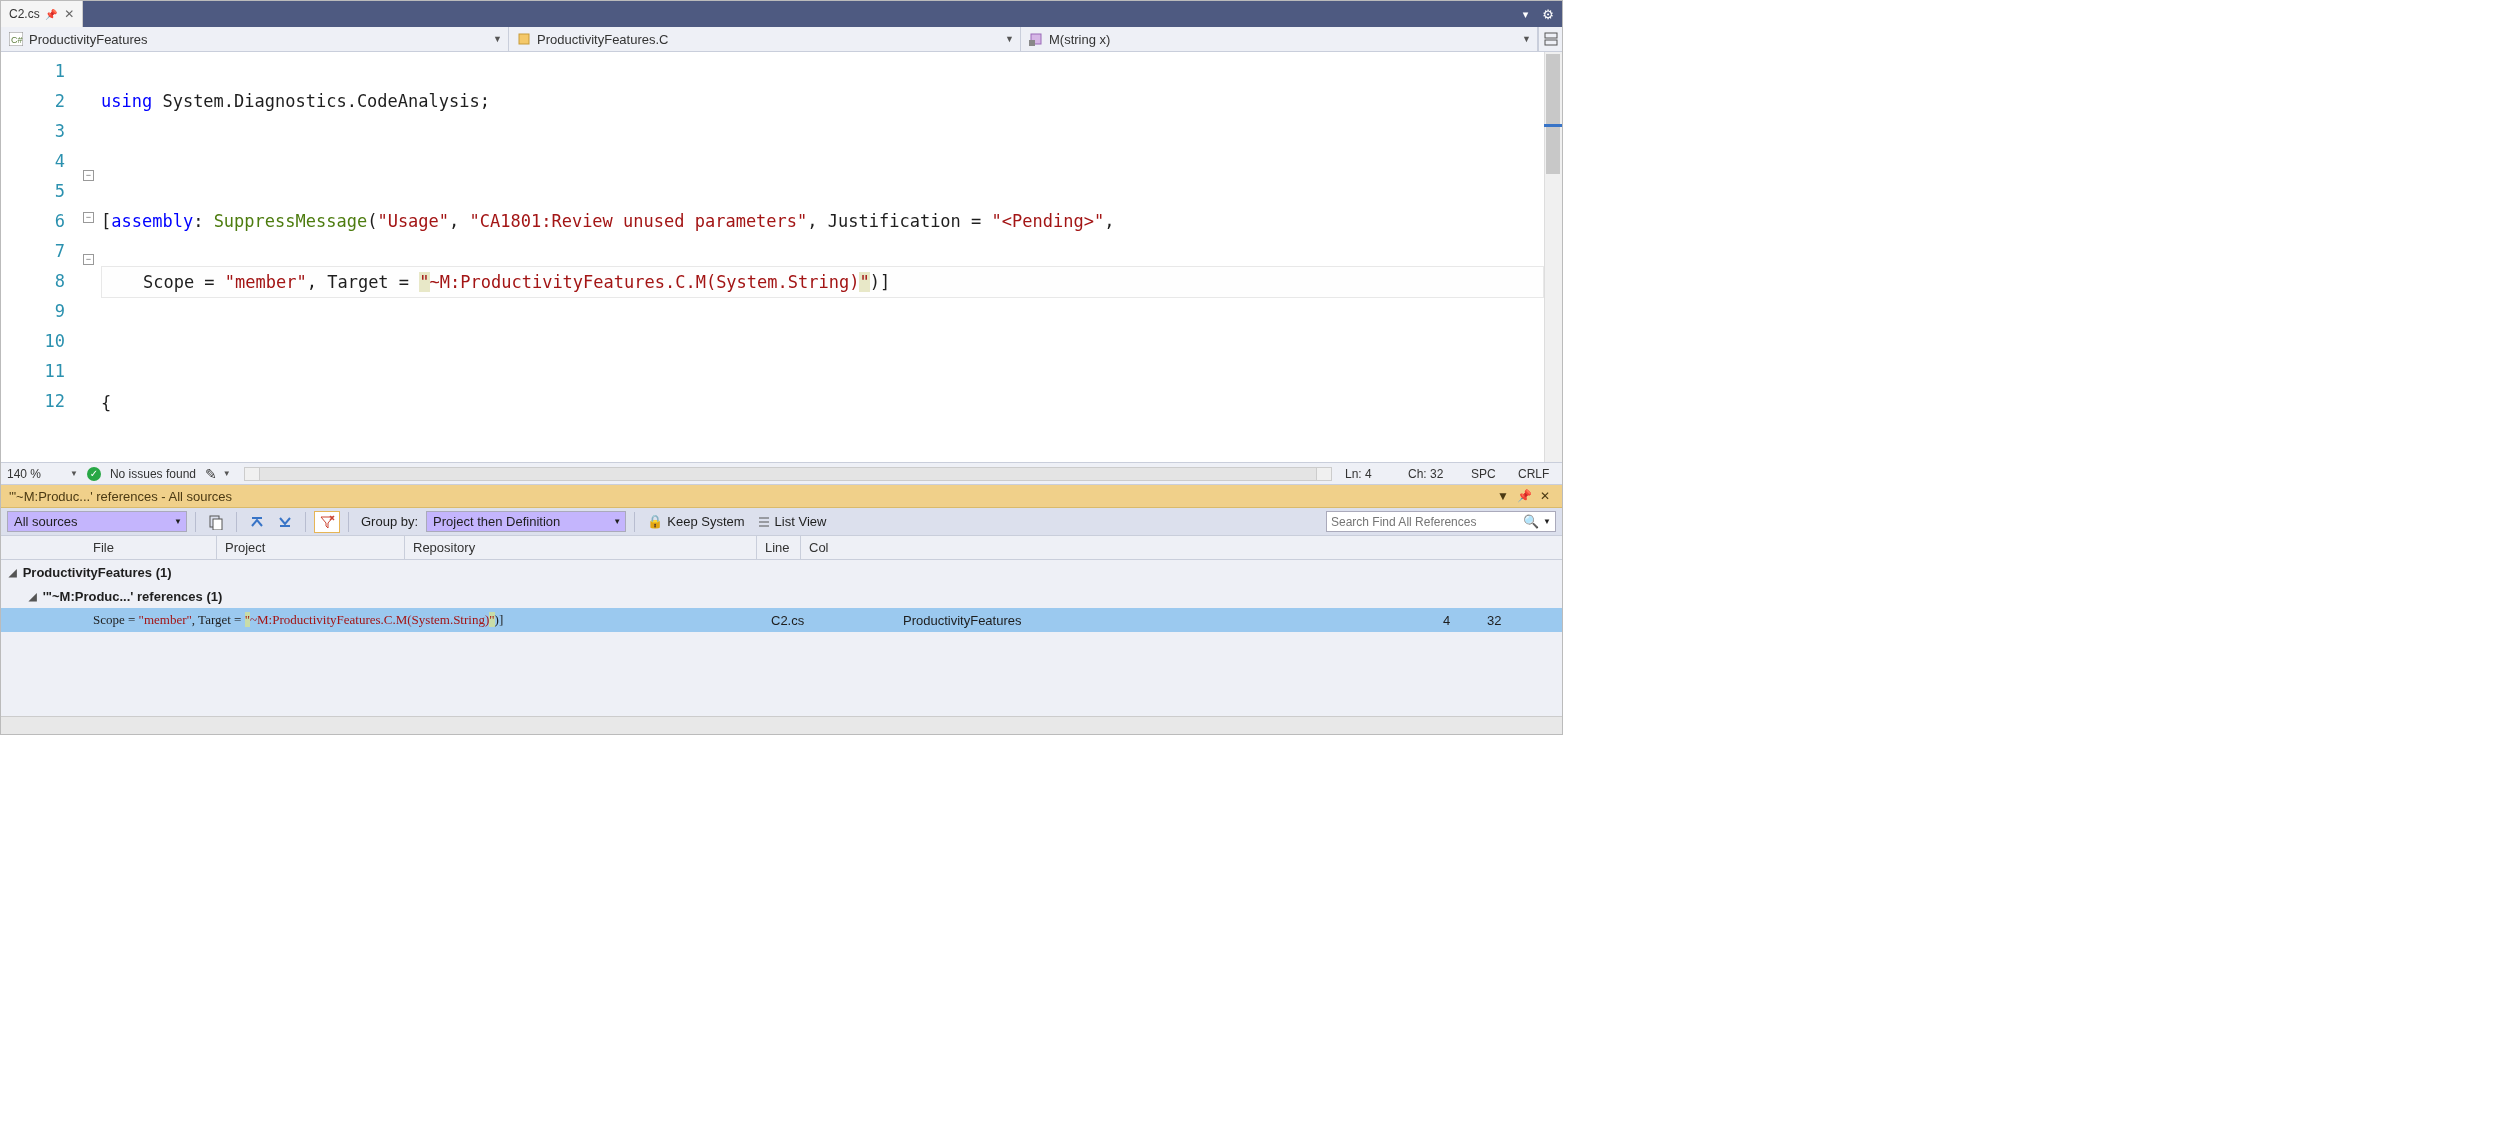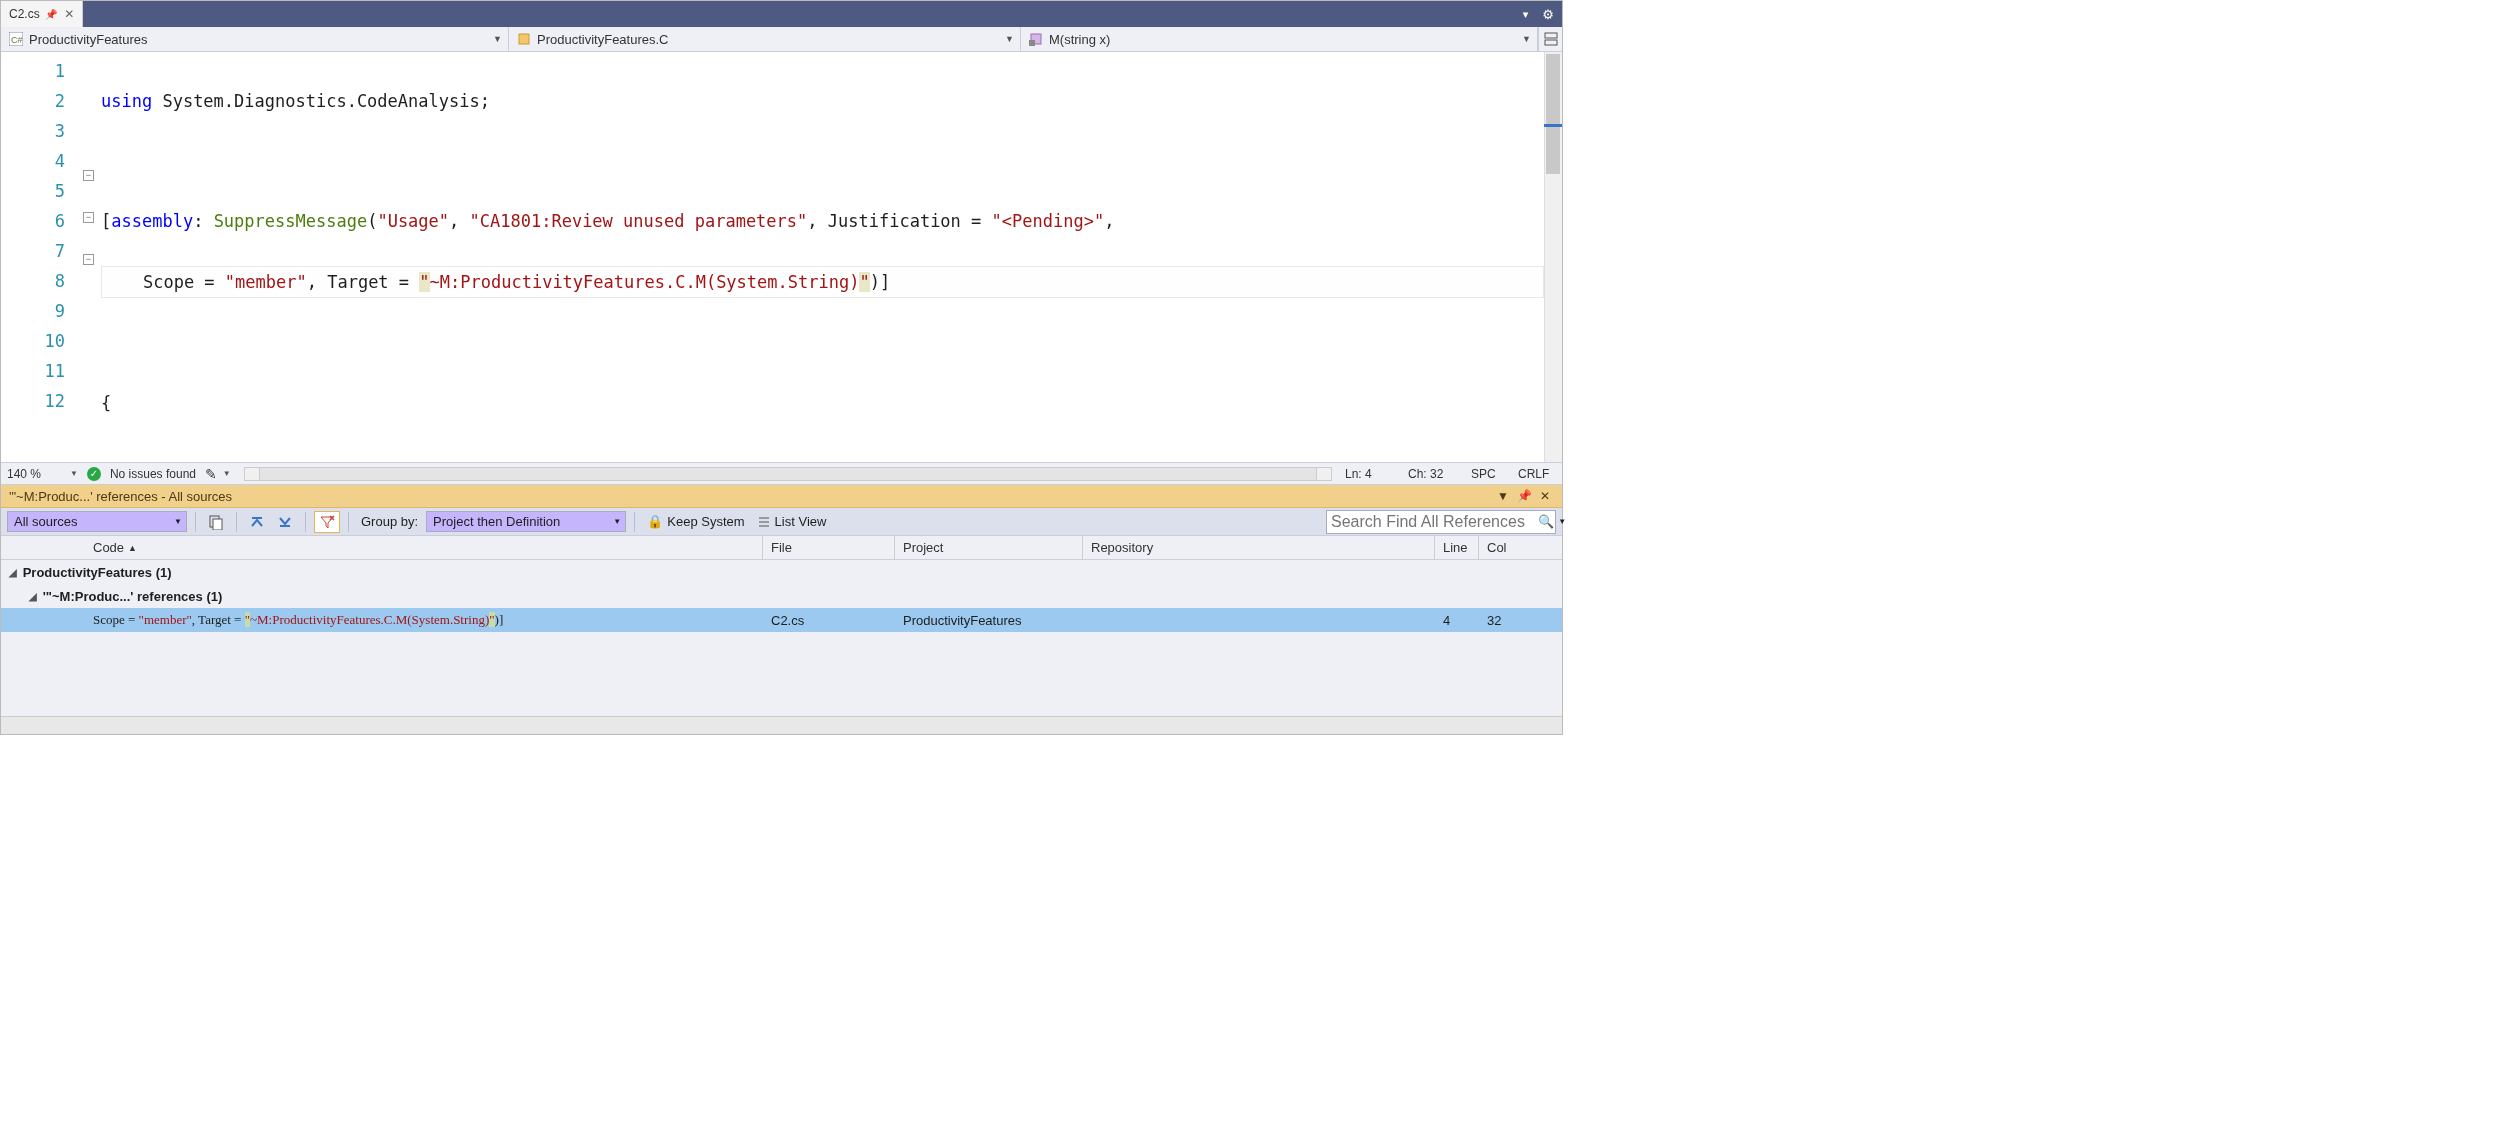--- a/index.html
+++ b/index.html
@@ -88,21 +88,21 @@
   background: #dce0ed; border-bottom: 1px solid #c9cedb;
   padding: 0 6px; gap: 4px; font-size: 13px;
 }
 .refs-toolbar .sel { background: #c4b5fd; border: 1px solid #aab; padding: 2px 20px 2px 6px; position: relative; }
 .refs-toolbar .sel .dd { position: absolute; right: 4px; top: 5px; font-size: 8px; }
 .refs-toolbar .sep { width: 1px; height: 20px; background: #b8bdd0; margin: 0 4px; }
 .refs-toolbar .tbtn { padding: 2px 4px; cursor: pointer; display: inline-flex; align-items: center; }
 .refs-toolbar .tbtn.active { background: #fff; border: 1px solid #e6b556; }
 .refs-toolbar .lbl { padding: 0 4px; }
 .refs-toolbar .search { margin-left: auto; display: flex; align-items: center; background: #fff; border: 1px solid #aab; padding: 2px 4px; width: 230px; }
-.refs-toolbar .search input { border: none; outline: none; flex: 1; font-size: 16px; background: transparent; }
+.refs-toolbar .search input { border: none; outline: none; flex: 1; font-size: 12px; background: transparent; }
 
 .refs-head {
   display: flex; align-items: center; height: 24px;
   background: #eef0f6; border-bottom: 1px solid #c9cedb;
   font-size: 13px; color: #333;
 }
 .refs-head .col { padding: 0 8px; border-right: 1px solid #c9cedb; height: 100%; display: flex; align-items: center; gap: 4px; }
 .col-expand { width: 84px; border-right: none !important; }
 .col-code { width: 678px; }
 .col-file { width: 132px; }
@@ -307,24 +307,20 @@
       </span>
       <div class="search">
         <input placeholder="Search Find All References" style="">
         <span style="color:#555;">🔍</span>
         <span style="font-size:8px;margin-left:4px;">▼</span>
       </div>
     </div>
 
     <div class="refs-head">
       <div class="col col-expand"></div>
-      <div class="col col-code">
-        <span>Code</span>
-        <span style="font-size:9px;">▲</span>
-      </div>
       <div class="col col-file">
           <span>File</span>
         </div>
       <div class="col col-project">
           <span>Project</span>
         </div>
       <div class="col col-repo">
           <span>Repository</span>
         </div>
       <div class="col col-line">

